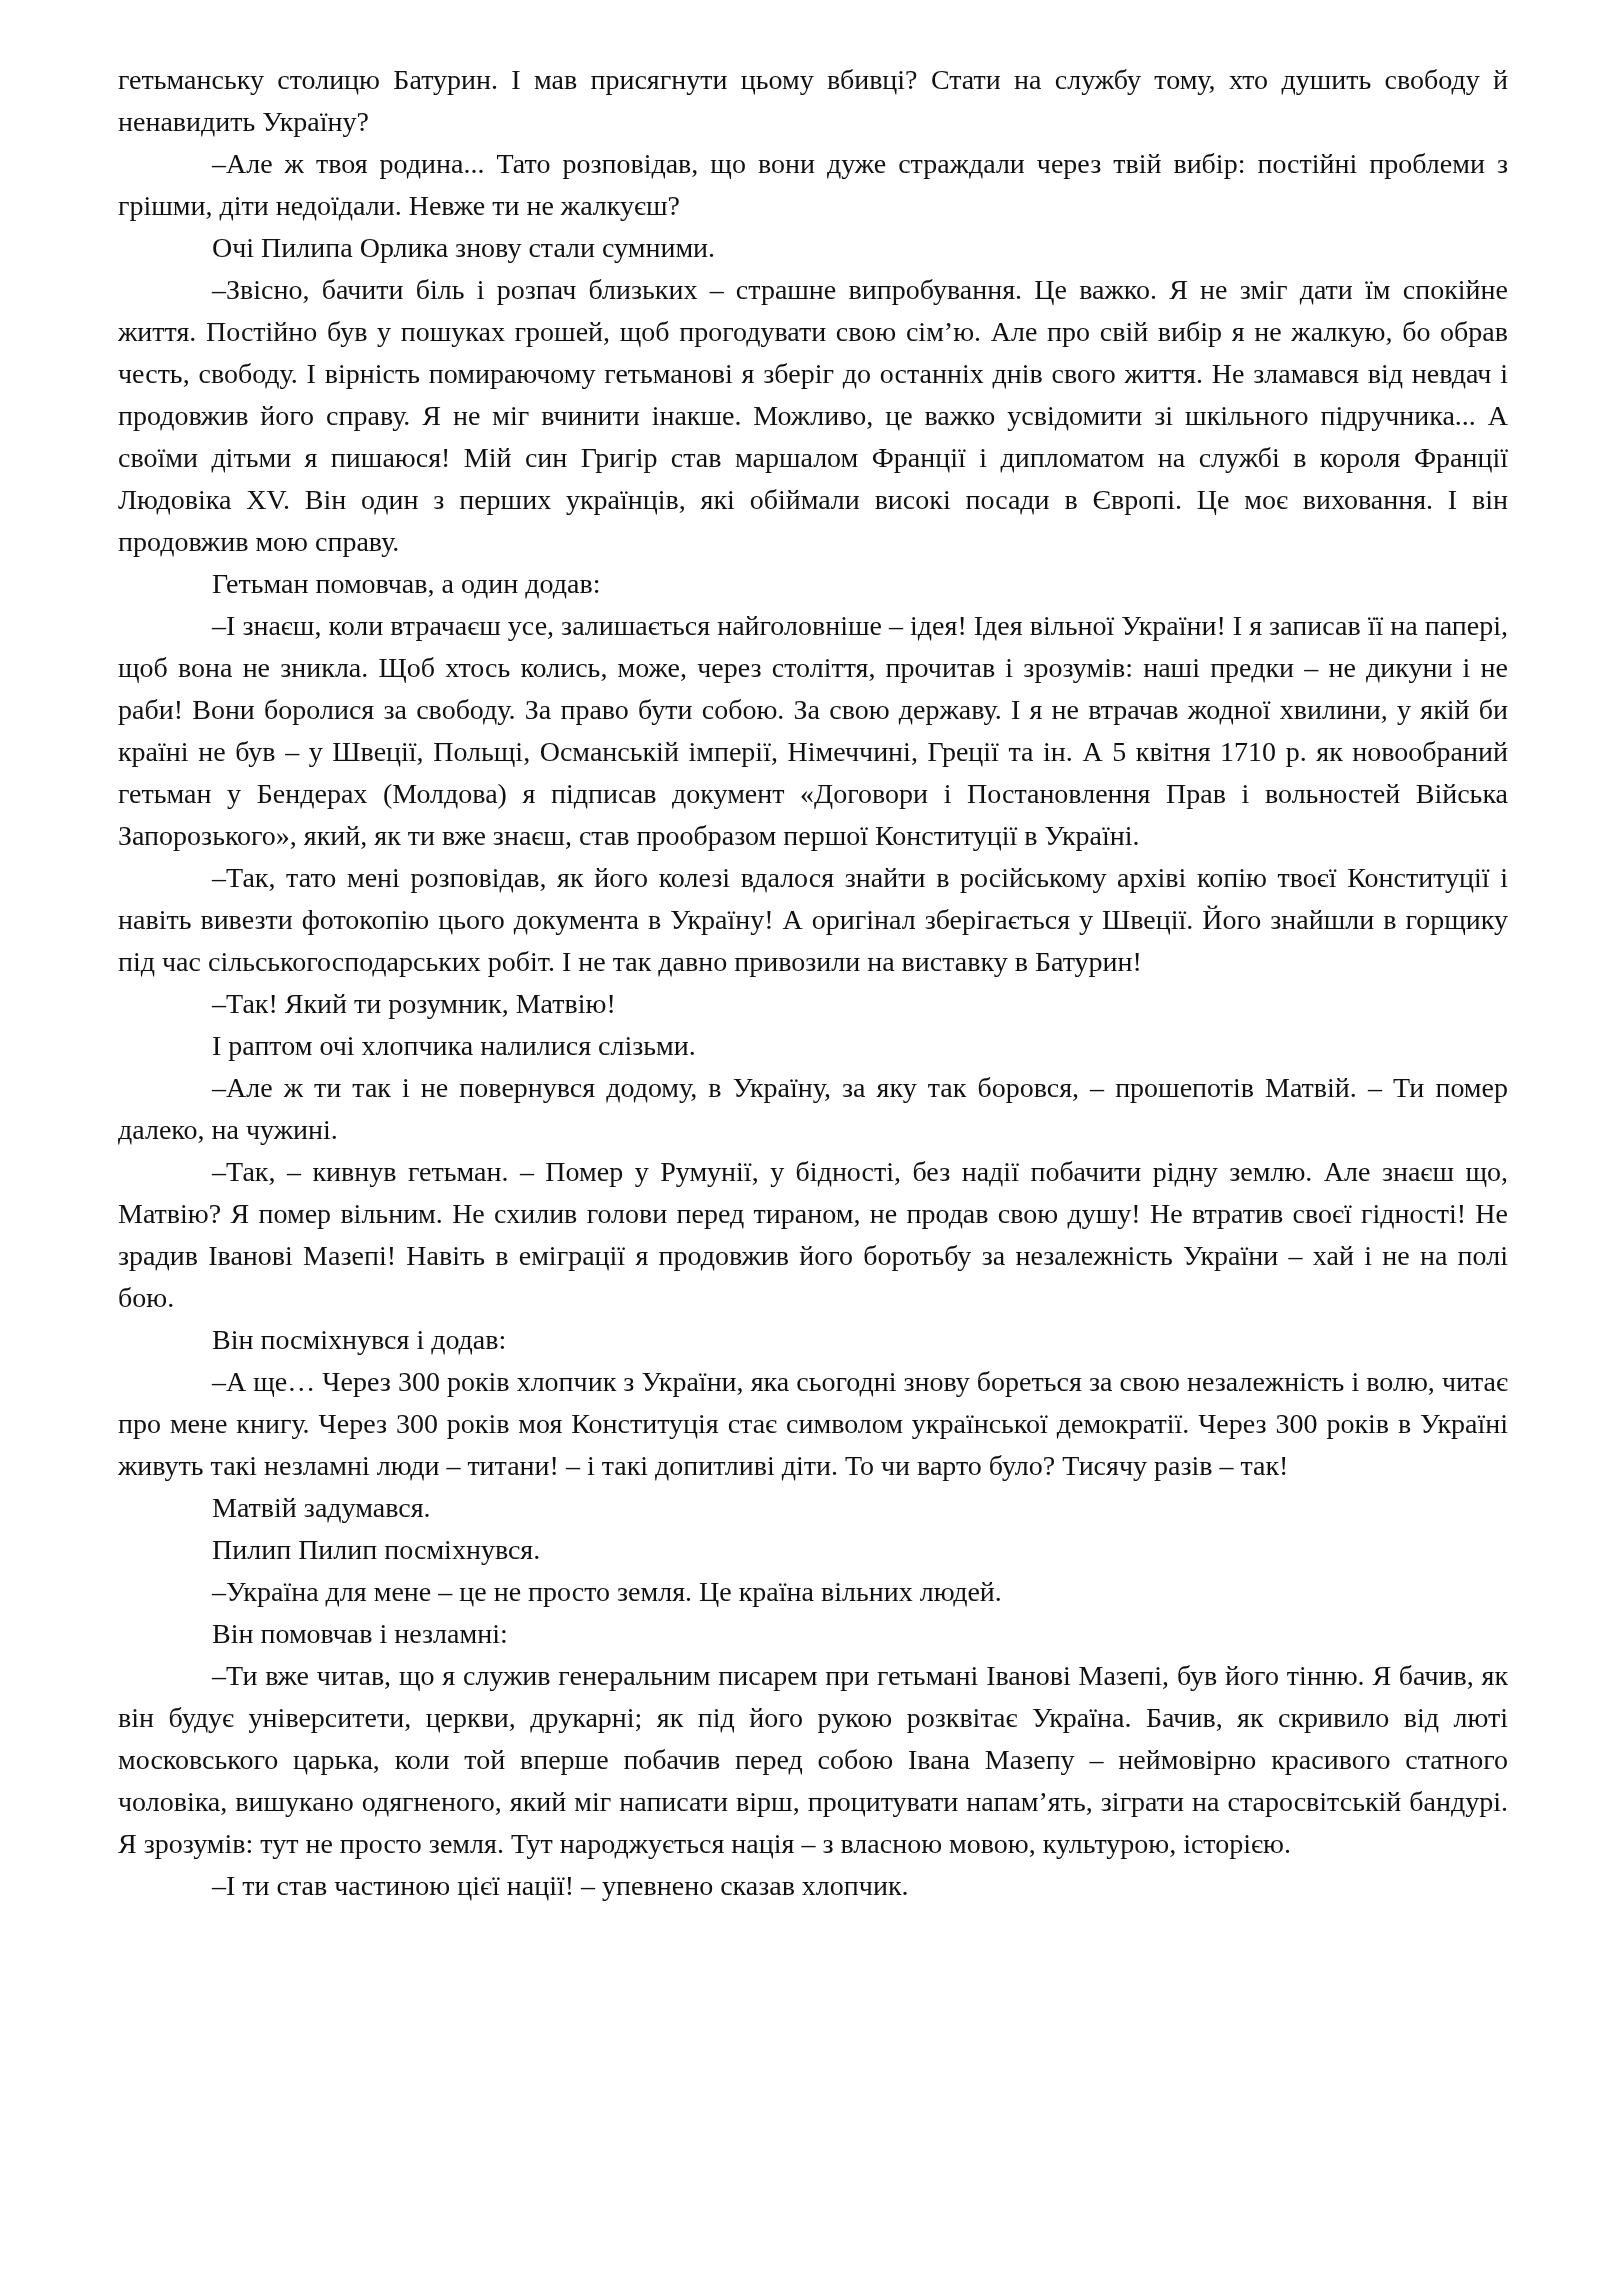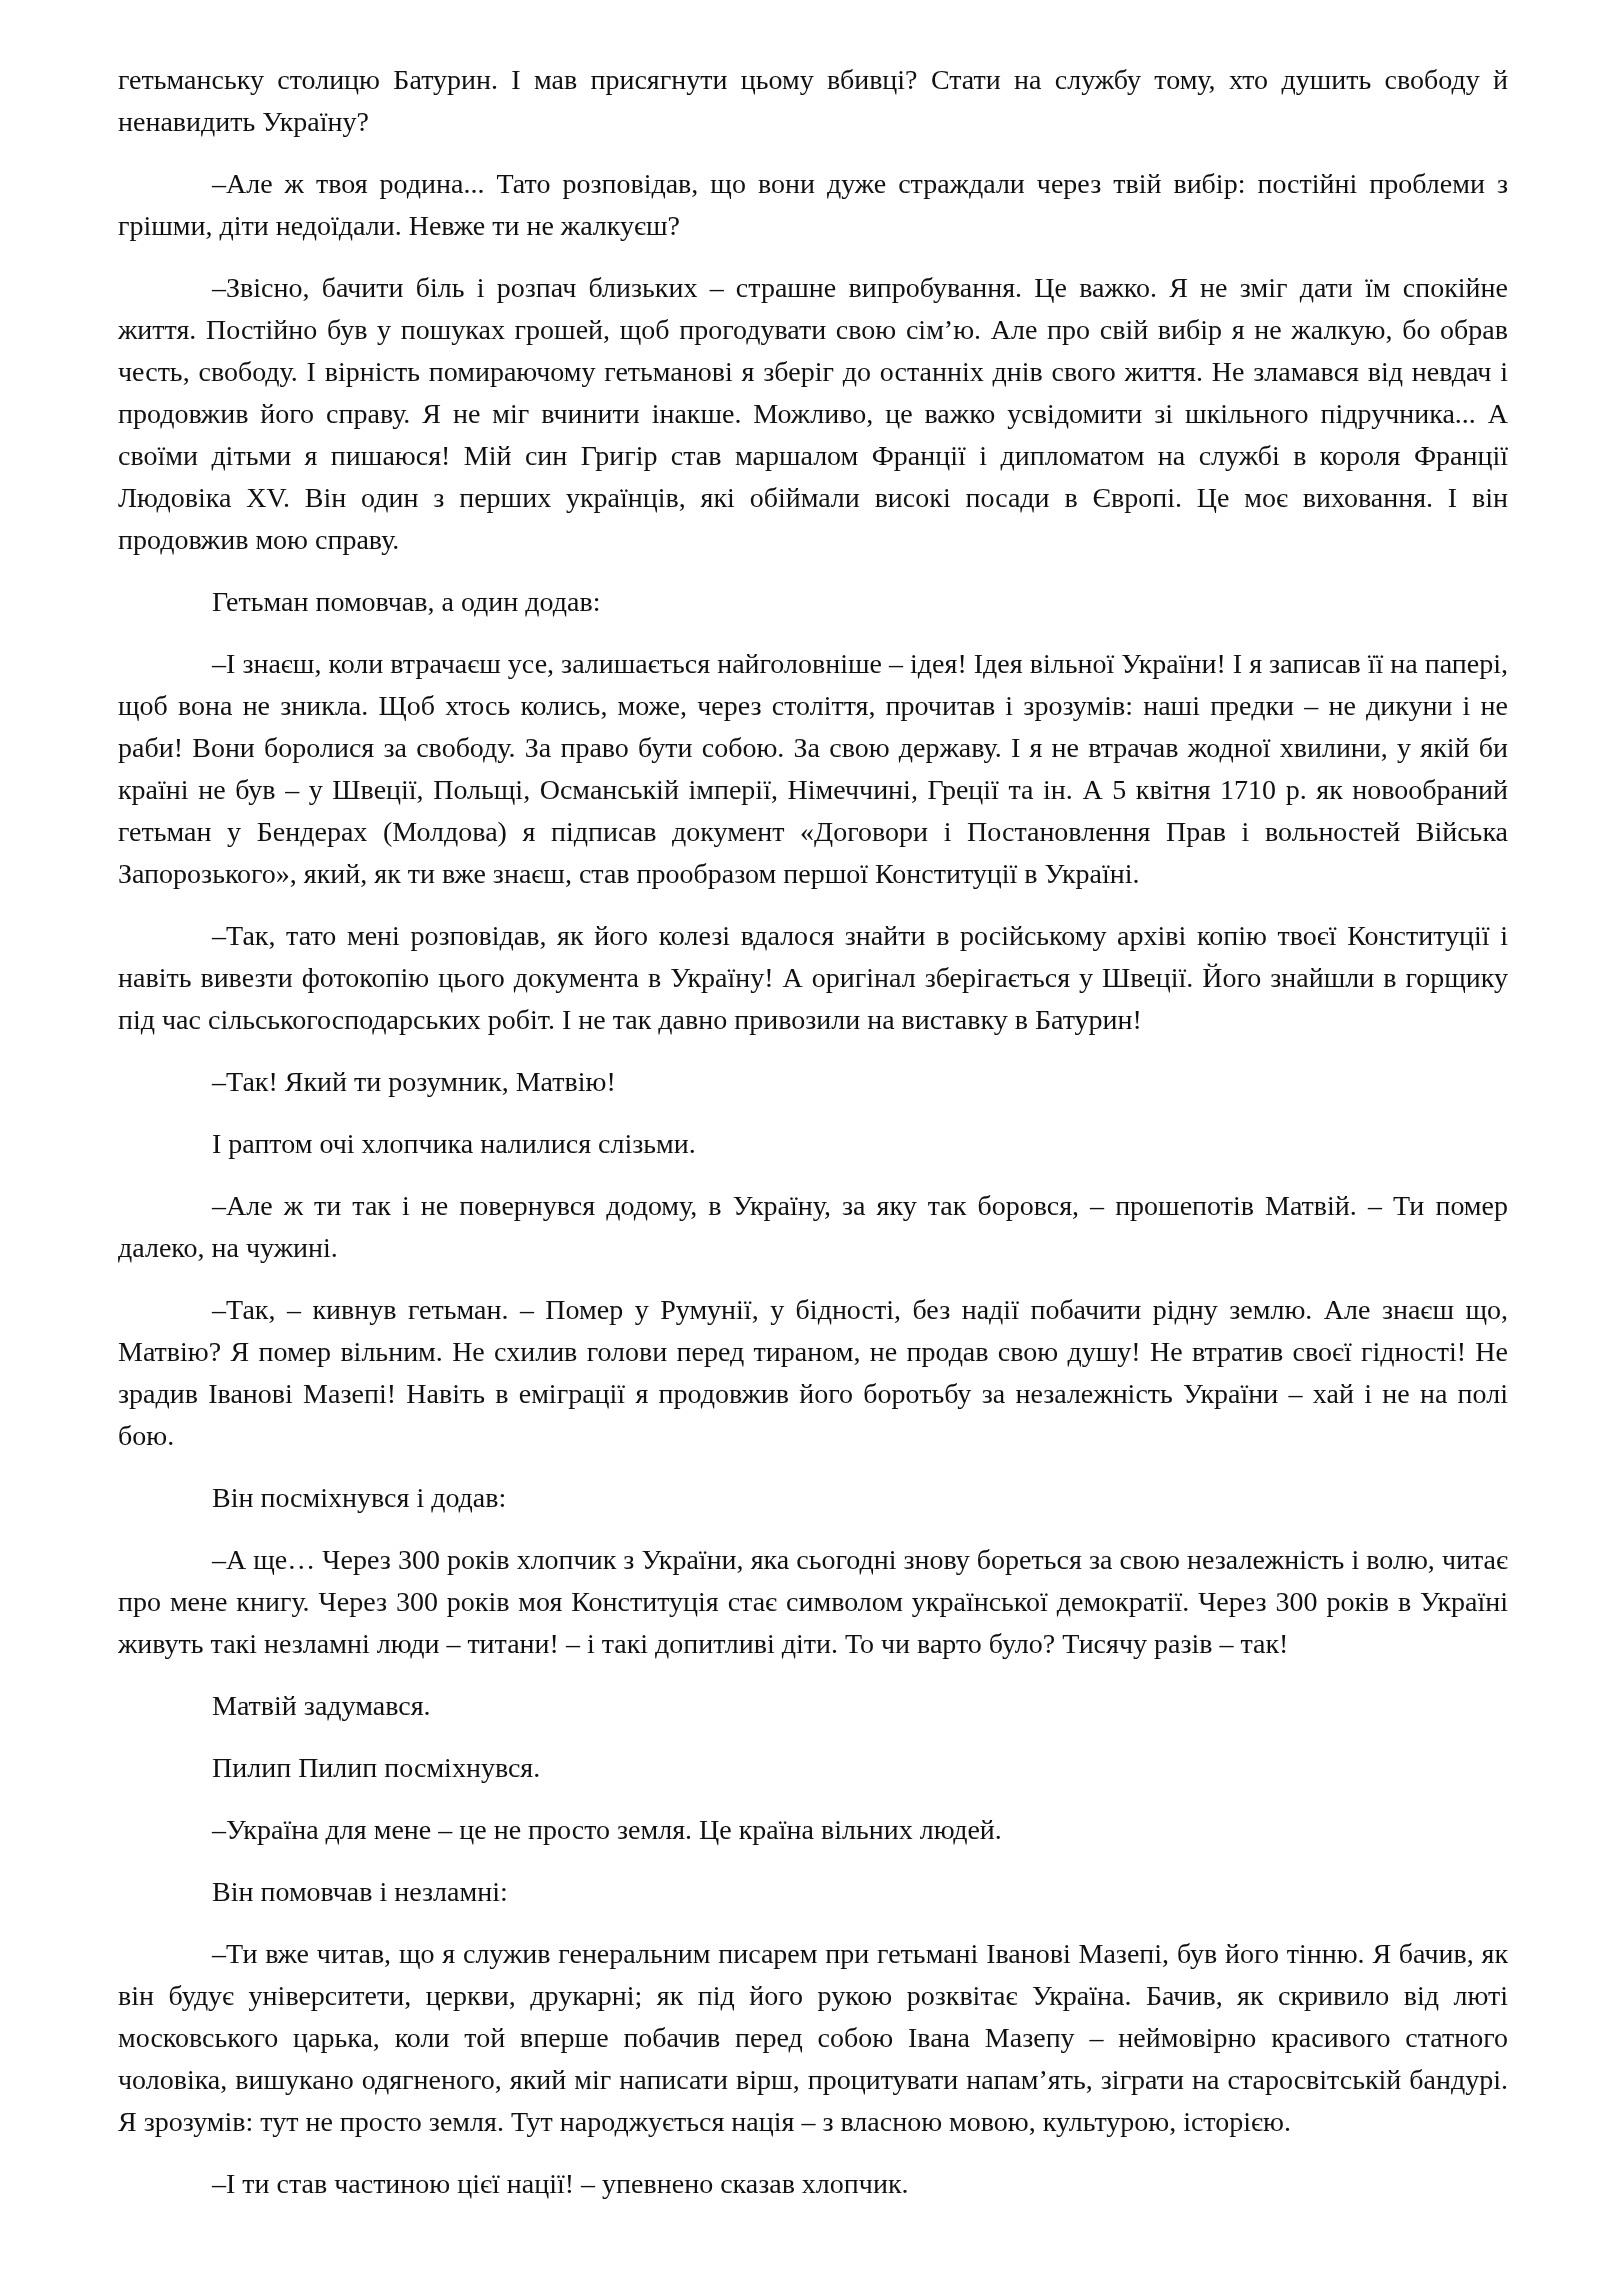--- a/index.html
+++ b/index.html
@@ -9,28 +9,29 @@
     left: 118px;
     top: 59px;
     width: 1390px;
     font-family: "Liberation Serif", "DejaVu Serif", serif;
     font-size: 28px;
     line-height: 42px;
     color: #111111;
     text-align: justify;
   }
   .page p { margin: 0; padding: 0; }
-  .page p.indent { text-indent: 94px; margin-top: 20px; }
+  .page p.indent { text-indent: 94px; }
 </style>
 </head>
 <body>
 
 <div class="page">
   <p>гетьманську столицю Батурин. І мав присягнути цьому вбивці? Стати на службу тому, хто душить свободу й ненавидить Україну?</p>
   <p class="indent">–Але ж твоя родина... Тато розповідав, що вони дуже страждали через твій вибір: постійні проблеми з грішми, діти недоїдали. Невже ти не жалкуєш?</p>
+  <p class="indent">Очі Пилипа Орлика знову стали сумними.</p>
   <p class="indent">–Звісно, бачити біль і розпач близьких – страшне випробування. Це важко. Я не зміг дати їм спокійне життя. Постійно був у пошуках грошей, щоб прогодувати свою сім’ю. Але про свій вибір я не жалкую, бо обрав честь, свободу. І вірність помираючому гетьманові я зберіг до останніх днів свого життя. Не зламався від невдач і продовжив його справу. Я не міг вчинити інакше. Можливо, це важко усвідомити зі шкільного підручника... А своїми дітьми я пишаюся! Мій син Григір став маршалом Франції і дипломатом на службі в короля Франції Людовіка XV. Він один з перших українців, які обіймали високі посади в Європі. Це моє виховання. І він продовжив мою справу.</p>
   <p class="indent">Гетьман помовчав, а один додав:</p>
   <p class="indent">–І знаєш, коли втрачаєш усе, залишається найголовніше – ідея! Ідея вільної України! І я записав її на папері, щоб вона не зникла. Щоб хтось колись, може, через століття, прочитав і зрозумів: наші предки – не дикуни і не раби! Вони боролися за свободу. За право бути собою. За свою державу. І я не втрачав жодної хвилини, у якій би країні не був – у Швеції, Польщі, Османській імперії, Німеччині, Греції та ін. А 5 квітня 1710 р. як новообраний гетьман у Бендерах (Молдова) я підписав документ «Договори і Постановлення Прав і вольностей Війська Запорозького», який, як ти вже знаєш, став прообразом першої Конституції в Україні.</p>
   <p class="indent">–Так, тато мені розповідав, як його колезі вдалося знайти в російському архіві копію твоєї Конституції і навіть вивезти фотокопію цього документа в Україну! А оригінал зберігається у Швеції. Його знайшли в горщику під час сільськогосподарських робіт. І не так давно привозили на виставку в Батурин!</p>
   <p class="indent">–Так! Який ти розумник, Матвію!</p>
   <p class="indent">І раптом очі хлопчика налилися слізьми.</p>
   <p class="indent">–Але ж ти так і не повернувся додому, в Україну, за яку так боровся, – прошепотів Матвій. – Ти помер далеко, на чужині.</p>
   <p class="indent">–Так, – кивнув гетьман. – Помер у Румунії, у бідності, без надії побачити рідну землю. Але знаєш що, Матвію? Я помер вільним. Не схилив голови перед тираном, не продав свою душу! Не втратив своєї гідності! Не зрадив Іванові Мазепі! Навіть в еміграції я продовжив його боротьбу за незалежність України – хай і не на полі бою.</p>
   <p class="indent">Він посміхнувся і додав:</p>
   <p class="indent">–А ще… Через 300 років хлопчик з України, яка сьогодні знову бореться за свою незалежність і волю, читає про мене книгу. Через 300 років моя Конституція стає символом української демократії. Через 300 років в Україні живуть такі незламні люди – титани! – і такі допитливі діти. То чи варто було? Тисячу разів – так!</p>

